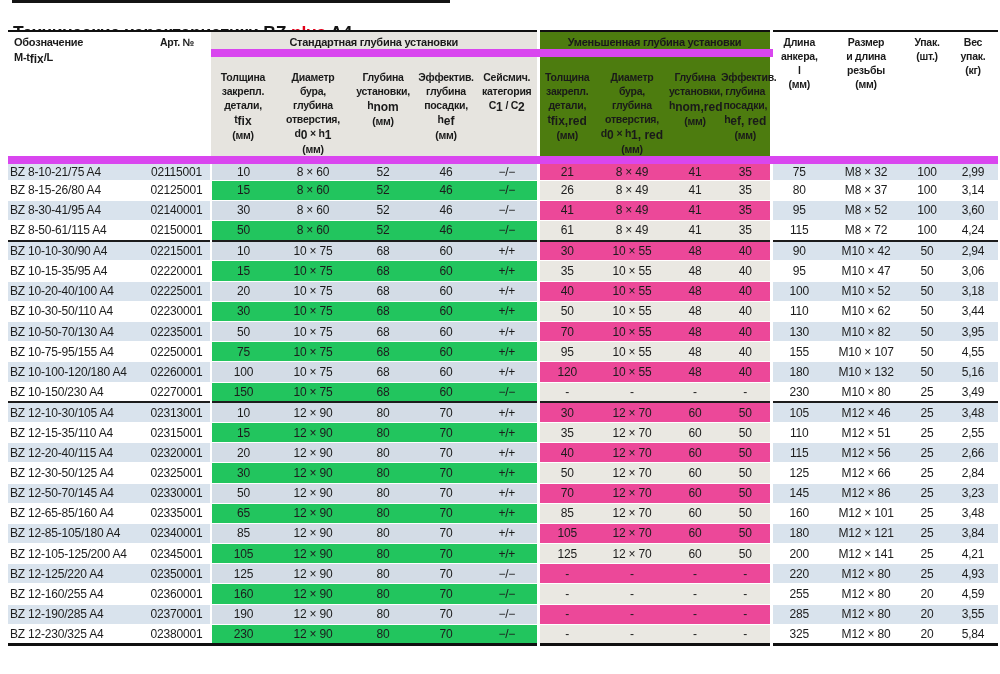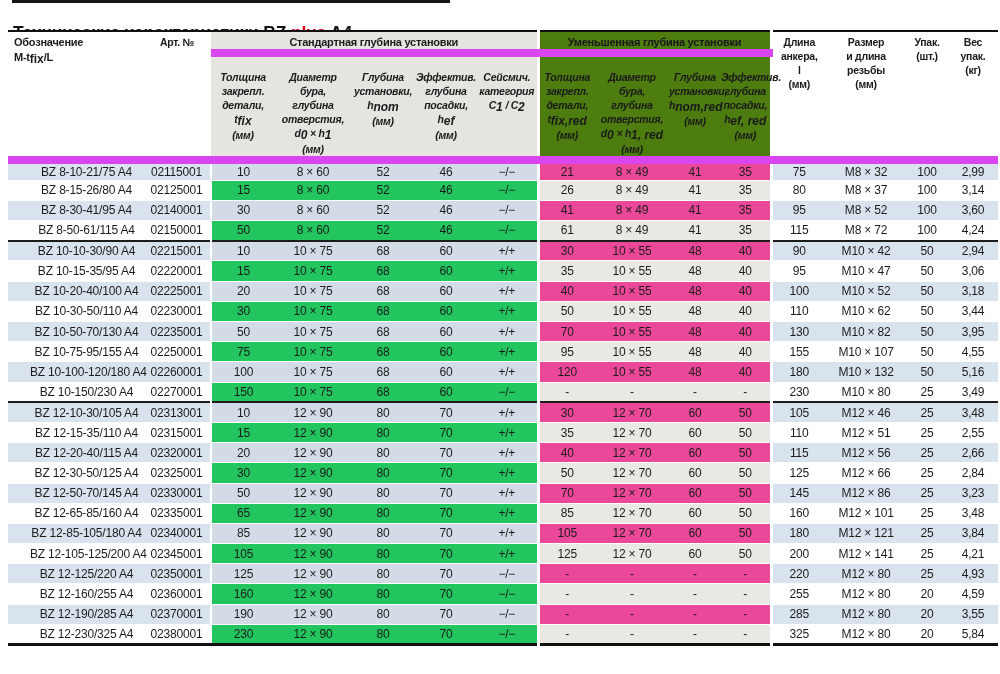--- a/index.html
+++ b/index.html
@@ -22,27 +22,27 @@
   thead th {
     font-size:10.5px; font-weight:700; letter-spacing:-0.25px;
     vertical-align:top; text-align:center; line-height:14px;
     border-bottom:8px solid #d946ef; padding-top:3px;
   }
   thead th.plainh { background:#fff; }
   thead th.name-h { text-align:left; padding-left:6px; font-size:11px; line-height:15px; }
   thead th.g-hdr { font-size:11px; padding-top:3px; height:19px; }
   thead th.g-std-bg { background:#e6e4df; }
   thead th.g-red-bg { background:#4d7c0f;margin-top:23px; }
-  thead tr.subrow th { height:106px; padding-top:13px;font-style:italic; }
+  thead tr.subrow th { height:106px; padding-top:13px; }
   sub { font-size:12px; vertical-align:-2px; letter-spacing:0; }
   tbody td {
     font-size:12px; letter-spacing:-0.2px; text-align:center; vertical-align:middle;
     height:20.2px; border-bottom:1px solid #fff; white-space:nowrap; color:#1c1c1c;
   }
-  tbody td.c-name { text-align:center; padding-left:22px; }
+  tbody td.c-name { text-align:left; padding-left:2px; }
   tbody.block + tbody.block { border-top:2px solid #1c1c1c; }
   
   tr.row-blue  td.plain { background:#d9e3ed; }
   tr.row-blue  td.g-std { background:#d3dce6;margin-top:35px; }
   tr.row-blue  td.g-red { background:#ec4899; }
   tr.row-white td.plain { background:#ffffff; }
   tr.row-white td.g-std { background:#22c55e; }
   tr.row-white td.g-red { background:#eae8e2; }
   
   .sep-l  { border-left:3px solid #fff; }

